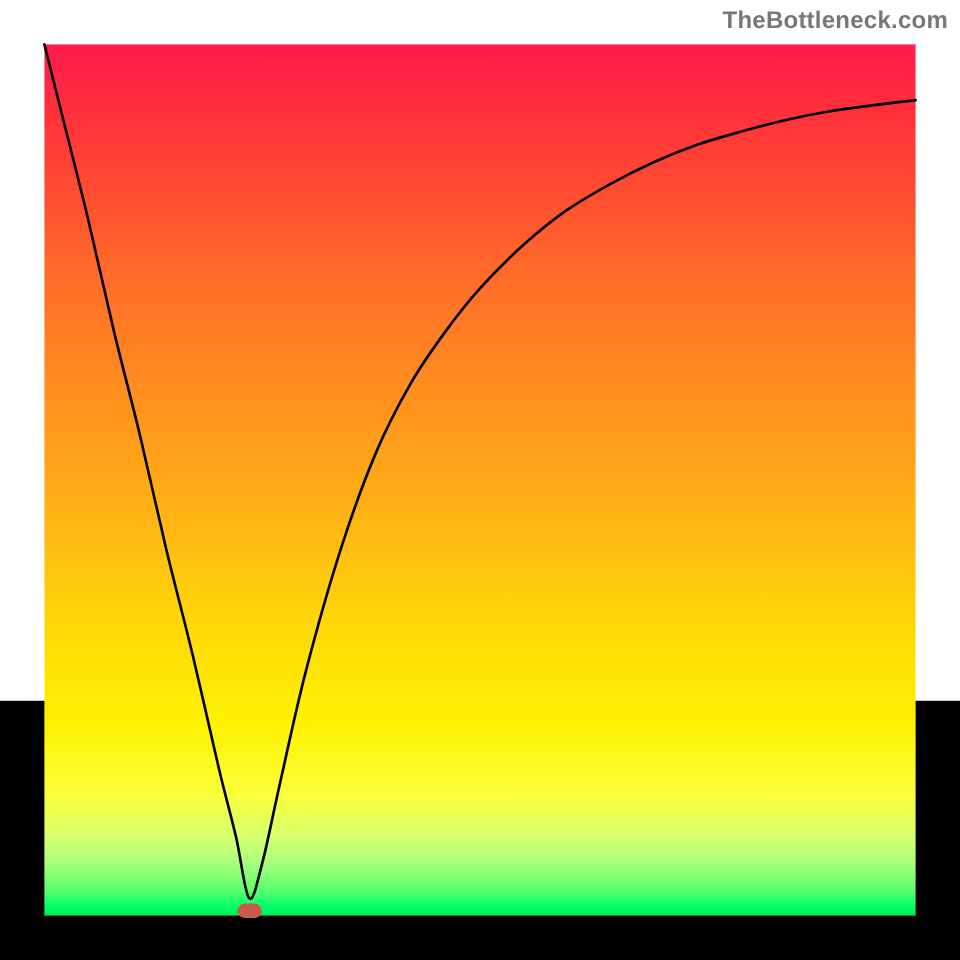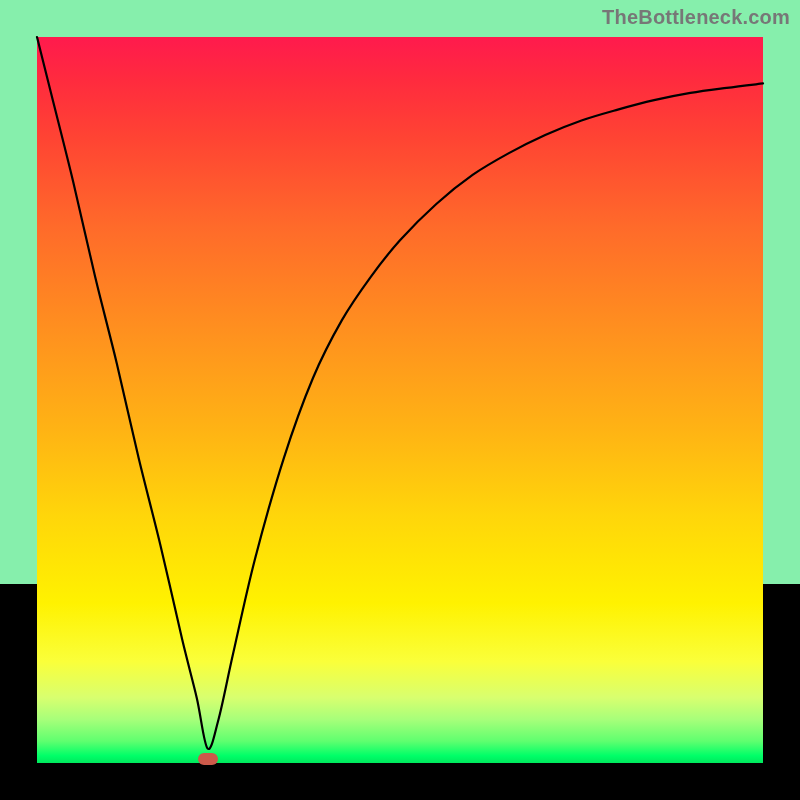--- a/index.html
+++ b/index.html
@@ -8,21 +8,21 @@
     width: 800px;
     height: 800px;
     overflow: hidden;
     background: #000;
     font-family: Arial, Helvetica, sans-serif;
   }
   .frame {
     position: relative;
     width: 800px;
     height: 584px;
-    background: #86efac;
+    background: #ffffff;
   }
   .plot-area {
     position: absolute;
     left: 37px;
     top: 37px;
     width: 726px;
     height: 726px;
     
     background: linear-gradient(to bottom,
       #ff1a4d 0%,

